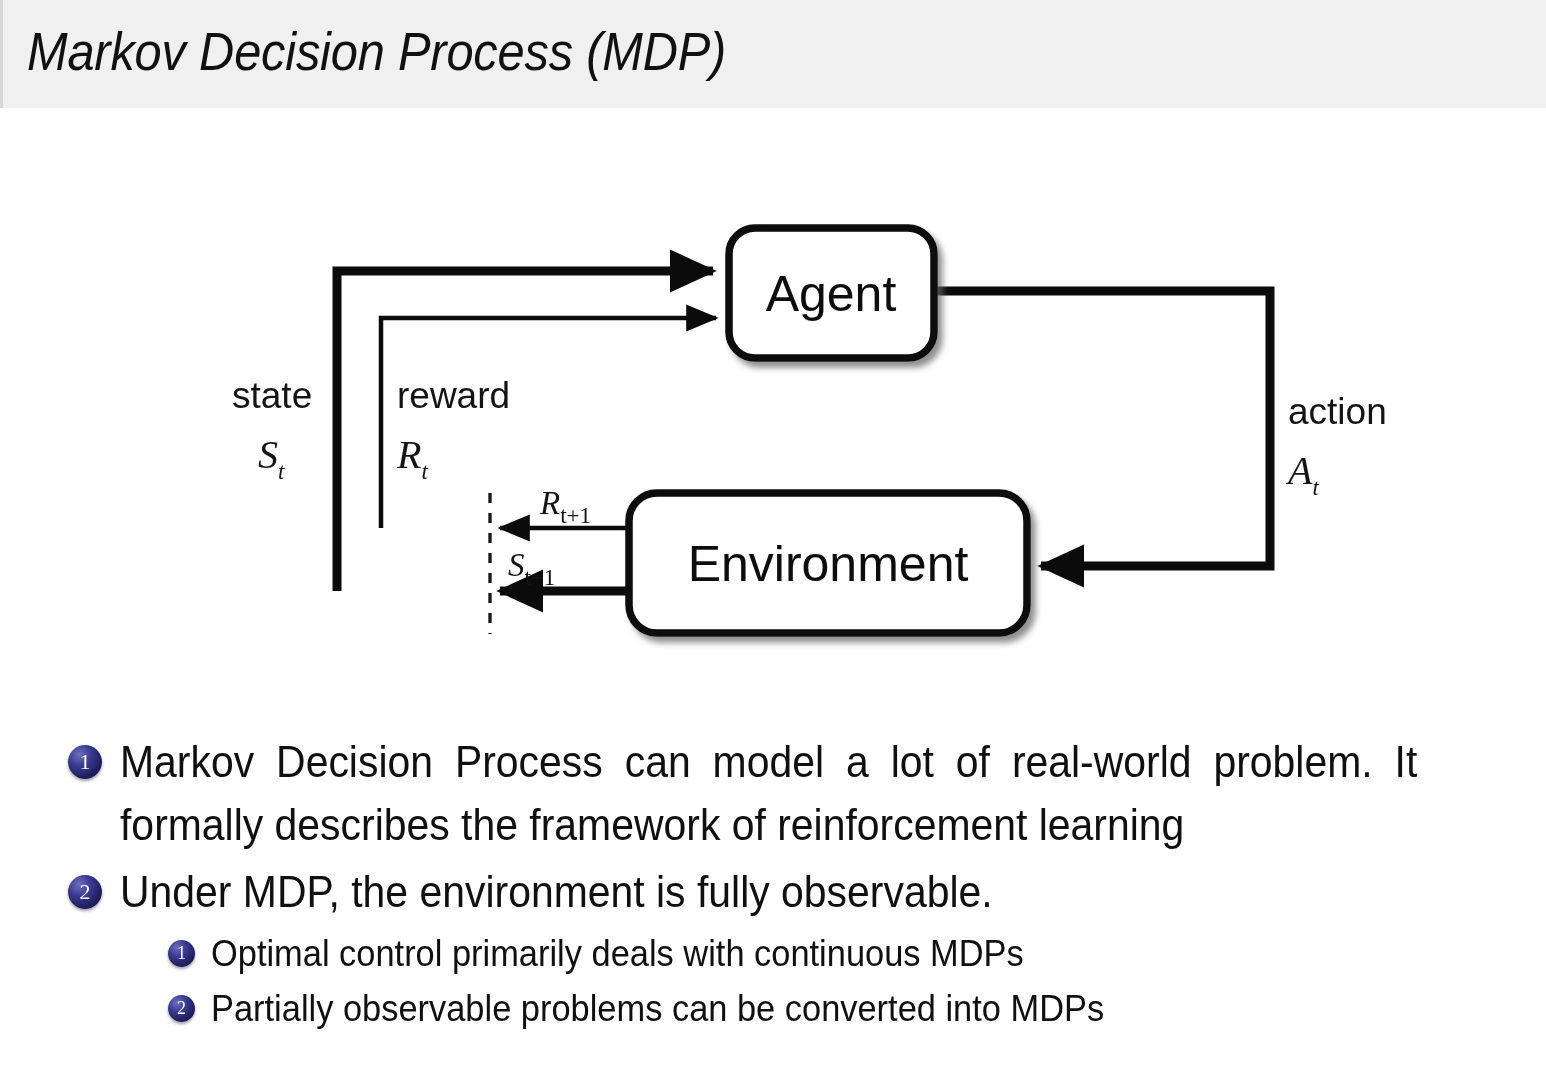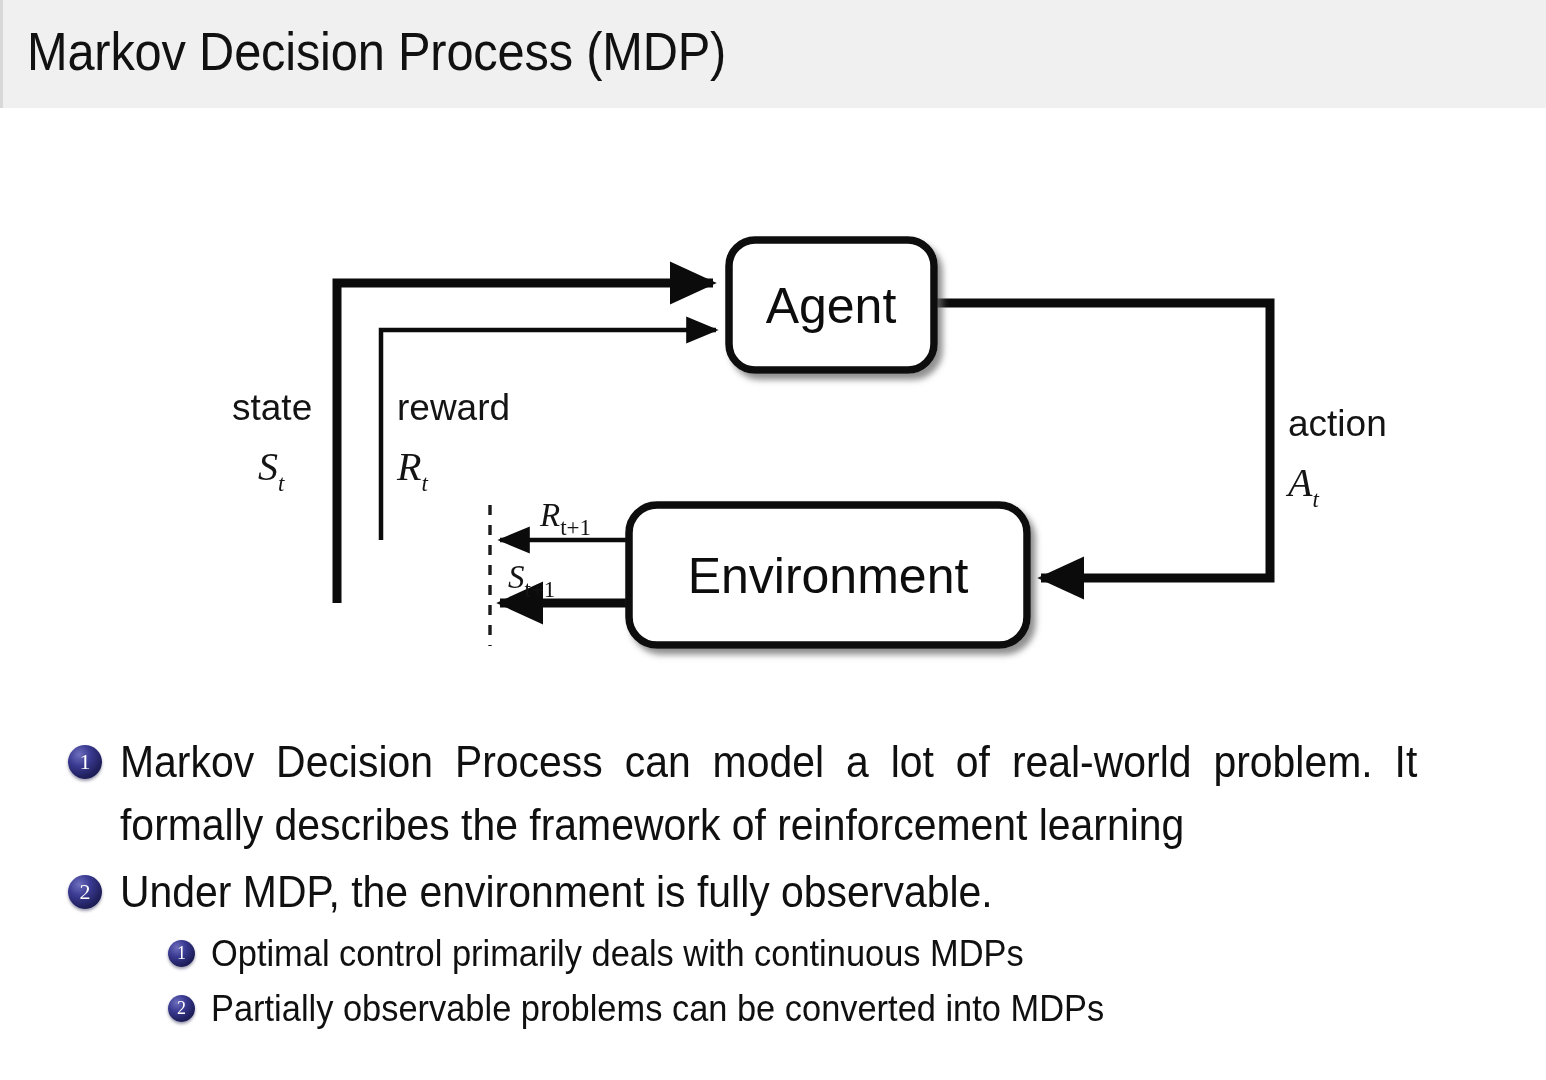--- a/index.html
+++ b/index.html
@@ -21,20 +21,21 @@
 
   
   #header-bar {
     position: absolute;
     left: 0;
     top: 0;
     width: 1546px;
     height: 108px;
     background: #f0f0f0;
     box-sizing: border-box;
+    font-style: italic;
   }
   #header-left-rule {
     position: absolute;
     left: 0;
     top: 0;
     width: 3px;
     height: 108px;
     background: #d8d8d8;
   }
   #page-title {
@@ -49,21 +50,21 @@
     letter-spacing: -0.2px;
     transform: scaleX(0.92);
     transform-origin: left top;
     white-space: nowrap;
   }
 
   
   #diagram {
     position: absolute;
     left: 0;
-    top: 108px;
+    top: 96px;
     width: 1492px;
     height: 600px;
   }
   #diagram svg {
     display: block;
   }
 
   .diag-label-text {
     font-family: "Liberation Sans", sans-serif;
     font-size: 37px;

